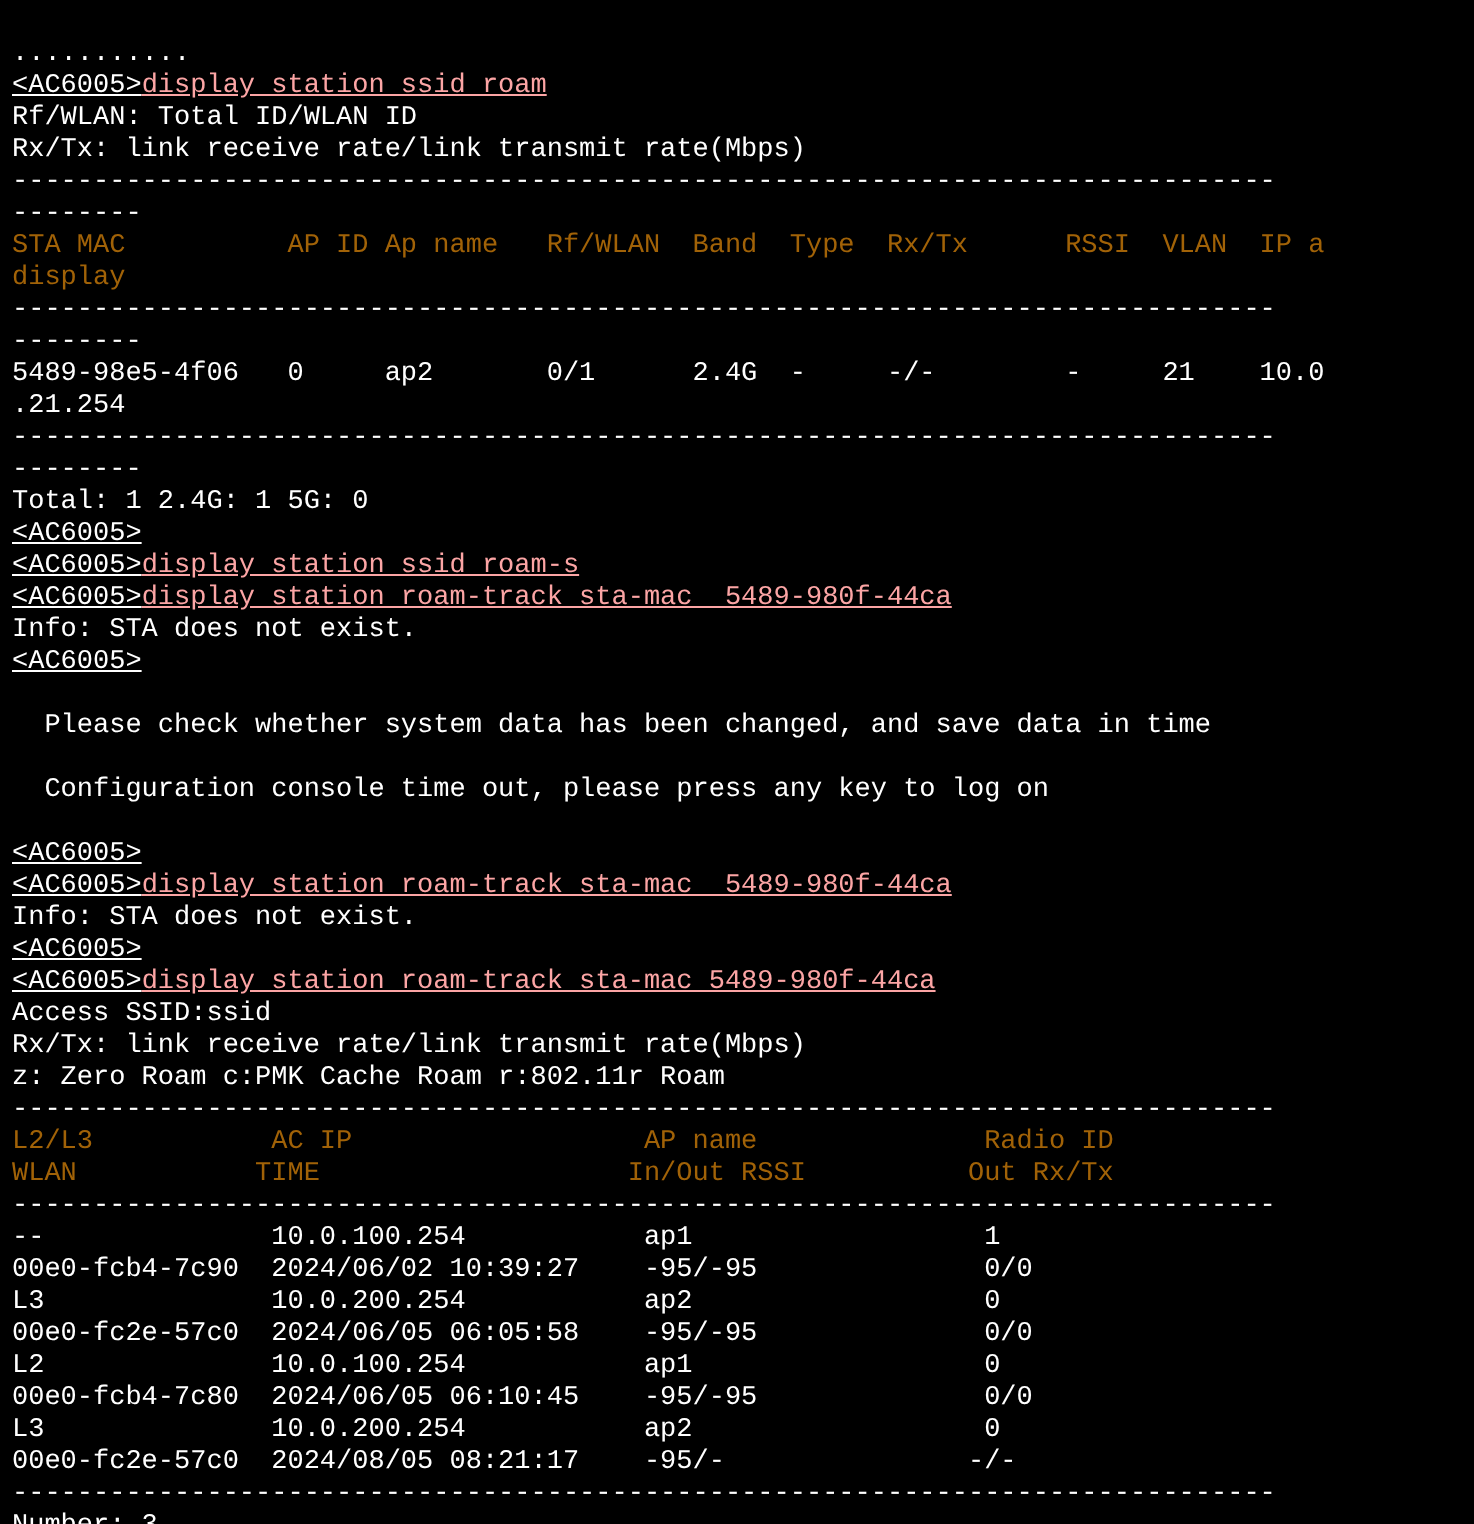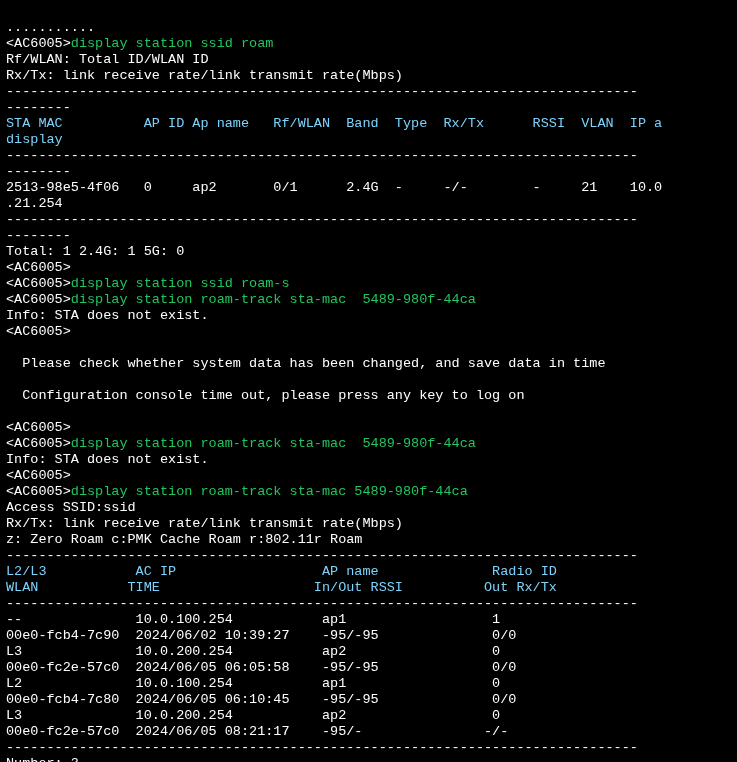--- a/index.html
+++ b/index.html
@@ -12,39 +12,39 @@
     line-height: 16px;
     width: 737px;
     height: 762px;
     overflow: hidden;
   }
   .terminal {
     padding: 4px 6px;
     white-space: pre;
     position: relative;
   }
-  .prompt-bracket { color: #fff; }
-  .command { color: #22c55e; }
-  .yellow { color: #7dd3fc; }
+  .prompt-bracket { color: #fff; text-decoration: underline; }
+  .command { color: #fca5a5; text-decoration: underline; }
+  .yellow { color: #a16207; }
 </style>
 </head>
 <body>
 
 <div class="terminal">
 <span>...........</span>
 <span class="prompt-bracket">&lt;AC6005&gt;</span><span class="command">display station ssid roam</span>
 <span>Rf/WLAN: Total ID/WLAN ID</span>
 <span>Rx/Tx: link receive rate/link transmit rate(Mbps)</span>
 <span>------------------------------------------------------------------------------</span>
 <span>--------</span>
 <span class="yellow">STA MAC          AP ID Ap name   Rf/WLAN  Band  Type  Rx/Tx      RSSI  VLAN  IP a</span>
 <span class="yellow">display</span>
 <span>------------------------------------------------------------------------------</span>
 <span>--------</span>
-<span>2513-98e5-4f06   0     ap2       0/1      2.4G  -     -/-        -     21    10.0</span>
+<span>5489-98e5-4f06   0     ap2       0/1      2.4G  -     -/-        -     21    10.0</span>
 <span>.21.254</span>
 <span>------------------------------------------------------------------------------</span>
 <span>--------</span>
 <span>Total: 1 2.4G: 1 5G: 0</span>
 <span class="prompt-bracket">&lt;AC6005&gt;</span>
 <span class="prompt-bracket">&lt;AC6005&gt;</span><span class="command">display station ssid roam-s</span>
 <span class="prompt-bracket">&lt;AC6005&gt;</span><span class="command">display station roam-track sta-mac  5489-980f-44ca</span>
 <span>Info: STA does not exist.</span>
 <span class="prompt-bracket">&lt;AC6005&gt;</span>
 
@@ -64,18 +64,18 @@
 <span class="yellow">L2/L3           AC IP                  AP name              Radio ID</span>
 <span class="yellow">WLAN           TIME                   In/Out RSSI          Out Rx/Tx</span>
 <span>------------------------------------------------------------------------------</span>
 <span>--              10.0.100.254           ap1                  1</span>
 <span>00e0-fcb4-7c90  2024/06/02 10:39:27    -95/-95              0/0</span>
 <span>L3              10.0.200.254           ap2                  0</span>
 <span>00e0-fc2e-57c0  2024/06/05 06:05:58    -95/-95              0/0</span>
 <span>L2              10.0.100.254           ap1                  0</span>
 <span>00e0-fcb4-7c80  2024/06/05 06:10:45    -95/-95              0/0</span>
 <span>L3              10.0.200.254           ap2                  0</span>
-<span>00e0-fc2e-57c0  2024/06/05 08:21:17    -95/-               -/-</span>
+<span>00e0-fc2e-57c0  2024/08/05 08:21:17    -95/-               -/-</span>
 <span>------------------------------------------------------------------------------</span>
 <span>Number: 3</span>
 
 
 </div>
 
 </body></html>

